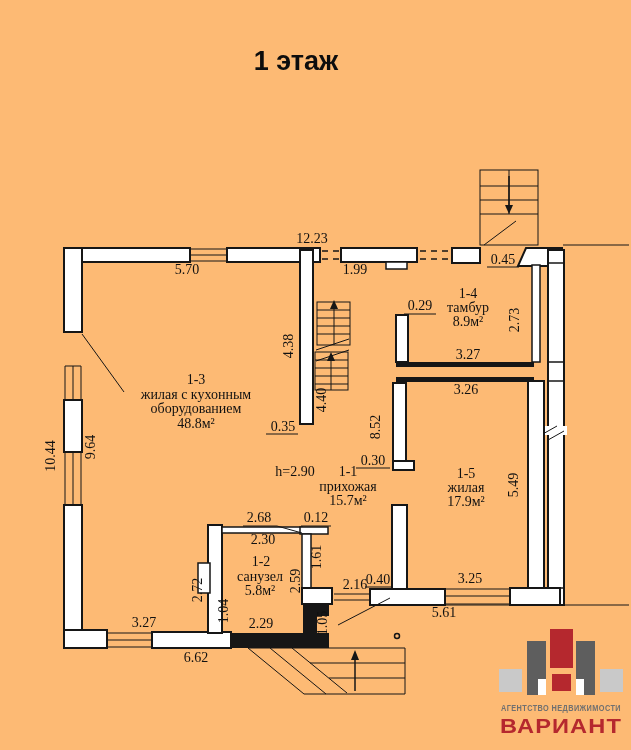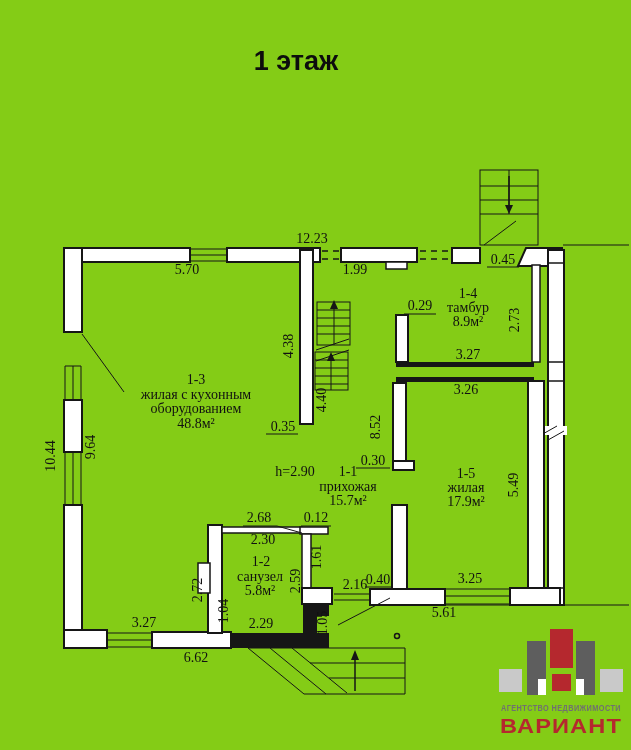--- a/index.html
+++ b/index.html
@@ -1,16 +1,16 @@
 <!DOCTYPE html>
 <html><head>
 <meta charset="utf-8">
 <style>
   html,body{margin:0;padding:0;background:#ffffff;}
-  .stage{position:relative;width:631px;height:750px;background:#84cc16;overflow:hidden;}
+  .stage{position:relative;width:631px;height:750px;background:#fdba74;overflow:hidden;}
   svg{position:absolute;left:0;top:0;}
   .title-text{font-family:"Liberation Sans","DejaVu Sans",sans-serif;font-weight:bold;font-size:27px;fill:#0d0d0d;}
   .dim{font-family:"Liberation Serif","DejaVu Serif",serif;font-size:14px;fill:#111;}
   .room{font-family:"Liberation Serif","DejaVu Serif",serif;font-size:14px;fill:#111;}
   .logo-top{font-family:"Liberation Sans","DejaVu Sans",sans-serif;font-weight:bold;font-size:9px;letter-spacing:0.5px;}
   .logo-main{font-family:"Liberation Sans","DejaVu Sans",sans-serif;font-weight:bold;font-size:21px;letter-spacing:1px;}
   .w2{fill:#ffffff;stroke:#161616;stroke-width:2;}
   .w15{fill:#ffffff;stroke:#161616;stroke-width:1.5;}
   .ln{stroke:#161616;stroke-width:1;fill:none;}
   .ln15{stroke:#161616;stroke-width:1.5;fill:none;}

